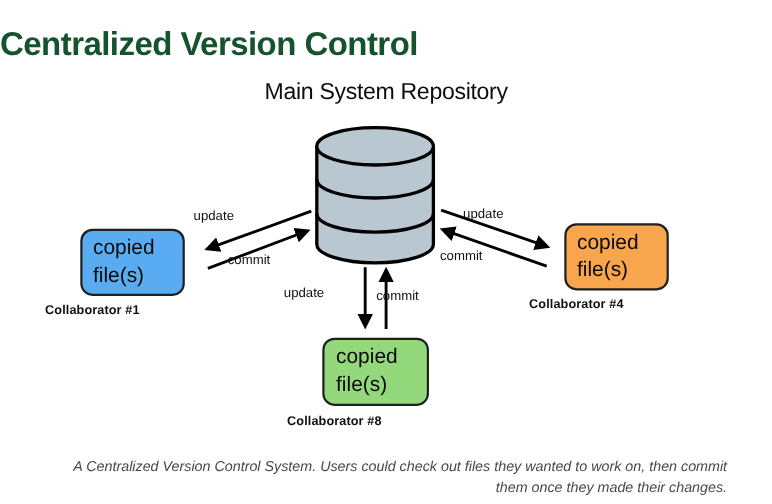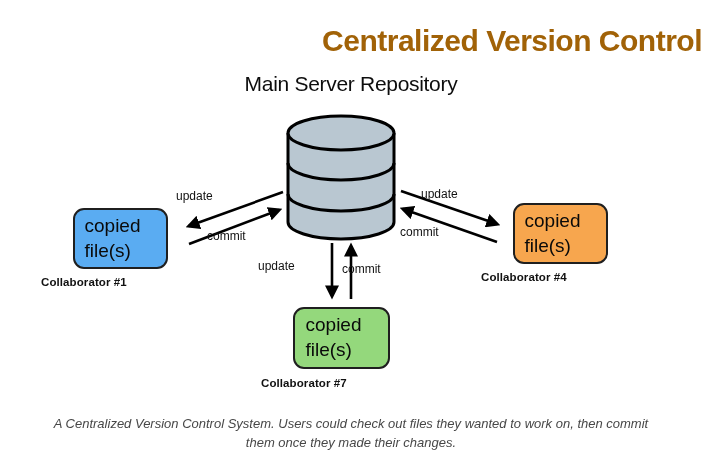--- a/index.html
+++ b/index.html
@@ -8,25 +8,25 @@
     width: 702px;
     height: 458px;
     background: #ffffff;
     font-family: "Liberation Sans", sans-serif;
     color: #000;
     overflow: hidden;
   }
   .title {
     position: absolute;
     top: 24px; left: 0; width: 100%;
-    text-align: right;
+    text-align: left;
     font-size: 30px;
     font-weight: 600;
     letter-spacing: -0.5px;
-    color: #a16207;
+    color: #14532d;
   }
   .subtitle {
     position: absolute;
     top: 72px; left: 0; width: 100%;
     text-align: center;
     font-size: 21px;
     font-weight: 500;
     letter-spacing: -0.3px;
     color: #0d0d0d;
   }
@@ -85,34 +85,34 @@
   #lbl-commit-right { left: 400px; top: 225px; }
   #lbl-update-mid   { left: 258px; top: 259px; }
   #lbl-commit-mid   { left: 342px; top: 262px; }
 
   .caption {
     position: absolute;
     top: 415px;
     left: 50%;
     transform: translateX(-50%);
     width: 620px;
-    text-align: center;
+    text-align: right;
     font-size: 13px;
     font-style: italic;
     line-height: 1.45;
     color: var(--caption-text, #474747);
   }
 </style>
 </head>
 <body>
 
 <div class="stage">
 
   <div class="title">Centralized Version Control</div>
-  <div class="subtitle">Main Server Repository</div>
+  <div class="subtitle">Main System Repository</div>
 
   <svg class="diagram" viewBox="0 0 702 458" xmlns="http://www.w3.org/2000/svg">
     <defs>
       <marker id="ah" viewBox="0 0 10 10" refX="7.5" refY="5" markerWidth="5.4" markerHeight="5.4" orient="auto-start-reverse">
         <path d="M0,0 L10,5 L0,10 z" fill="#000"></path>
       </marker>
     </defs>
 
     <line class="arrow-line" x1="283" y1="192" x2="189" y2="226" marker-end="url(#ah)"></line>
     <line class="arrow-line" x1="189" y1="244" x2="279" y2="210" marker-end="url(#ah)"></line>
@@ -135,21 +135,21 @@
     <span class="box-text">copied file(s)</span>
   </div>
   <div class="file-box" id="box-collab2">
     <span class="box-text">copied file(s)</span>
   </div>
   <div class="file-box" id="box-collab3">
     <span class="box-text">copied file(s)</span>
   </div>
 
   <div class="collab-label" id="label-collab1">Collaborator #1</div>
-  <div class="collab-label" id="label-collab2">Collaborator #7</div>
+  <div class="collab-label" id="label-collab2">Collaborator #8</div>
   <div class="collab-label" id="label-collab3">Collaborator #4</div>
 
   <div class="arrow-label" id="lbl-update-left">update</div>
   <div class="arrow-label" id="lbl-commit-left">commit</div>
   <div class="arrow-label" id="lbl-update-right">update</div>
   <div class="arrow-label" id="lbl-commit-right">commit</div>
   <div class="arrow-label" id="lbl-update-mid">update</div>
   <div class="arrow-label" id="lbl-commit-mid">commit</div>
 
   <div class="caption">A Centralized Version Control System. Users could check out files they wanted to work on, then commit them once they made their changes.</div>

